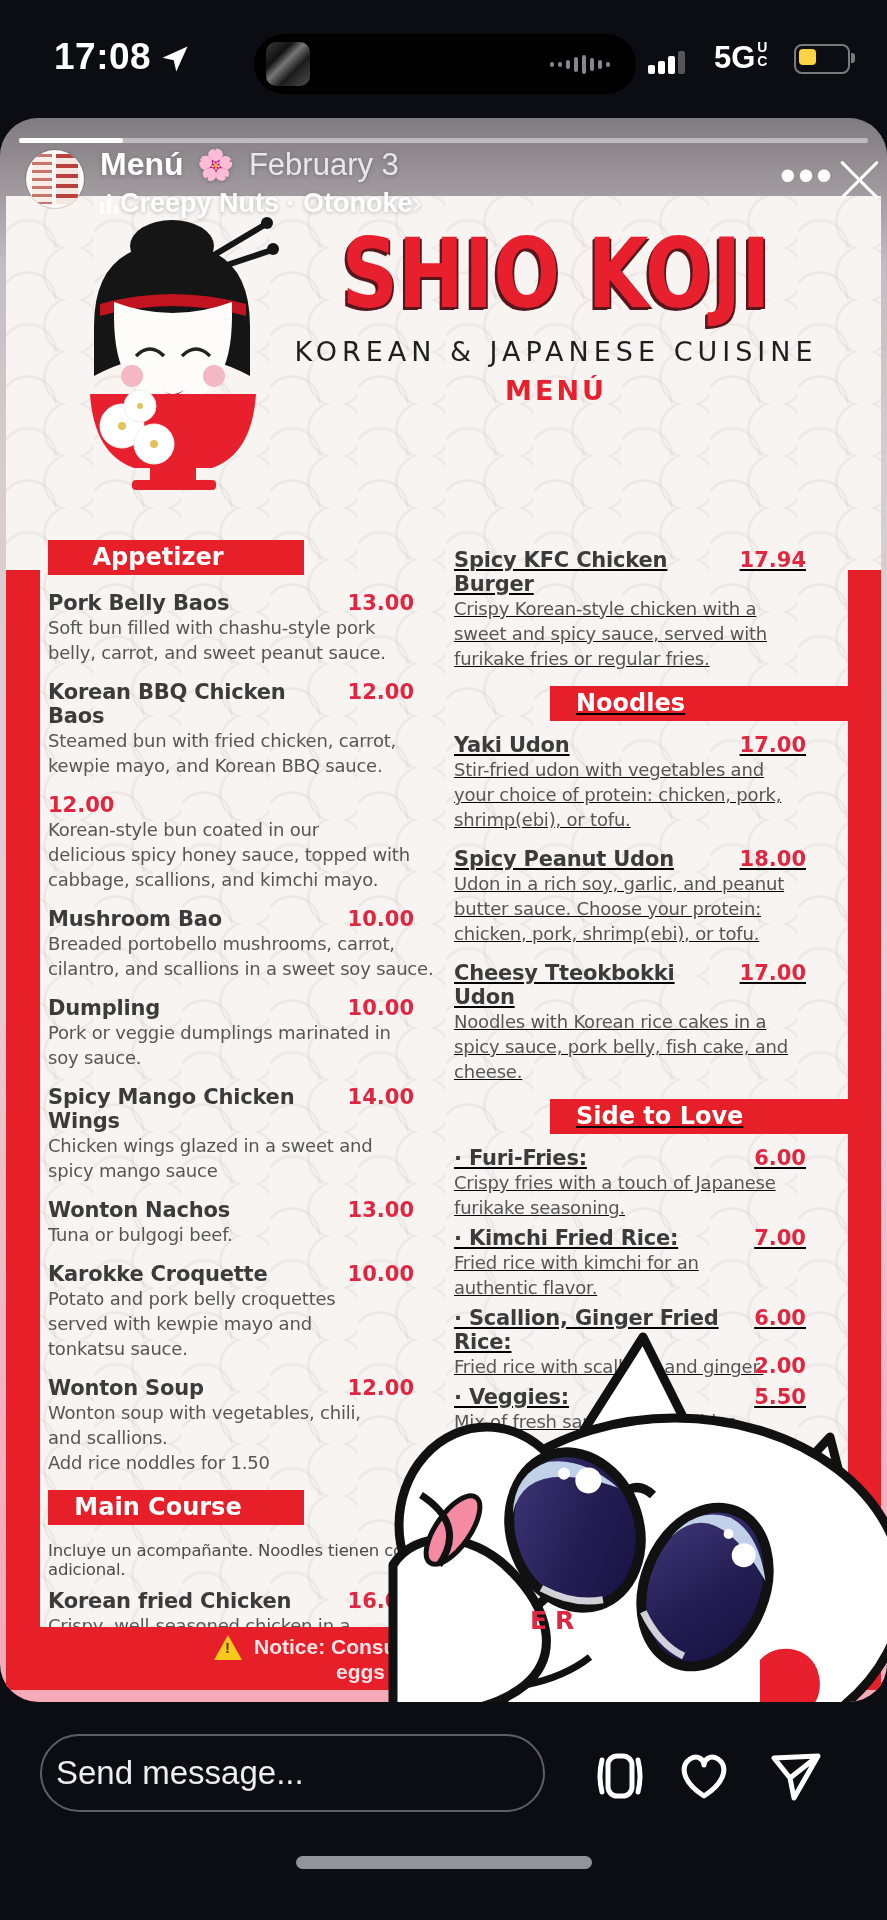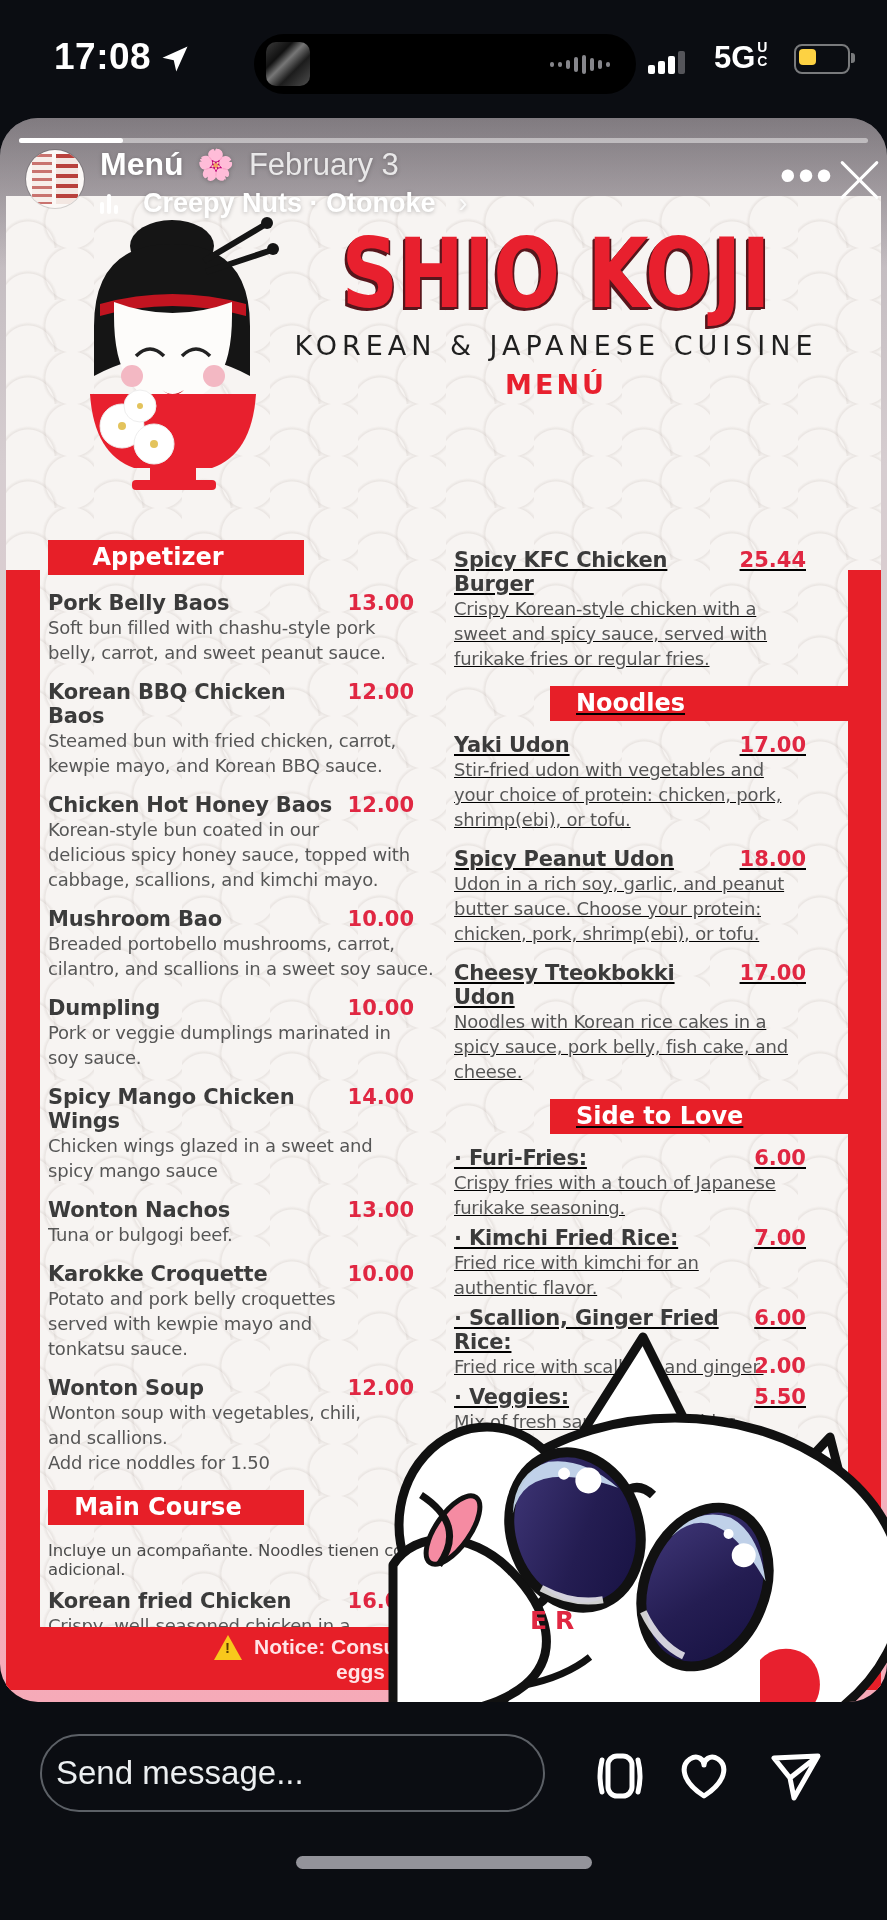--- a/index.html
+++ b/index.html
@@ -37,21 +37,21 @@
           box-shadow:0 0 0 1px rgba(0,0,0,.15);}
   .avatar .a1{position:absolute;left:6px;top:4px;width:20px;height:50px;
       background:repeating-linear-gradient(180deg,#c9736f 0 3px,#f7eeea 3px 8px);}
   .avatar .a2{position:absolute;left:30px;top:4px;width:22px;height:50px;
       background:repeating-linear-gradient(180deg,#b9413c 0 4px,#f3e7e2 4px 10px);}
   .hrow1{position:absolute;left:100px;top:0px;display:flex;align-items:center;gap:14px;
          color:#fff;text-shadow:0 1px 4px rgba(0,0,0,.25);}
   .hname{font-size:32px;font-weight:bold;}
   .hflower{font-size:30px;}
   .hdate{font-size:31px;color:rgba(255,255,255,.82);}
-  .hrow2{position:absolute;left:100px;top:42px;display:flex;align-items:center;gap:23px;
+  .hrow2{position:absolute;left:100px;top:42px;display:flex;align-items:center;gap:0;
          color:#fff;text-shadow:0 1px 4px rgba(0,0,0,.25);}
   .eq{display:flex;align-items:flex-end;gap:3px;height:20px;margin-right:2px;}
   .eq i{display:block;width:4px;background:#fff;border-radius:2px;}
   .hmusic{font-size:27px;font-weight:bold;}
   .hchev{font-size:27px;color:rgba(255,255,255,.85);}
   .more{position:absolute;left:772px;top:18px;width:70px;height:40px;color:#fff;font-size:46px;line-height:22px;
         letter-spacing:2px;text-align:center;}
   .closex{position:absolute;left:836px;top:10px;width:46px;height:46px;}
   .closex:before,.closex:after{content:"";position:absolute;left:22px;top:-2px;width:3px;height:52px;background:#fff;border-radius:2px;}
   .closex:before{transform:rotate(45deg);}
@@ -70,21 +70,21 @@
   .noticeband .nl2{position:absolute;left:330px;top:33px;color:#ffe3e6;font-size:21px;font-weight:bold;}
   .warn{position:absolute;left:208px;top:8px;width:28px;height:25px;background:#f8c81c;
         clip-path:polygon(50% 0,100% 100%,0 100%);}
   .warn span{position:absolute;left:11px;top:4px;font-size:15px;font-weight:bold;color:#5a3c00;}
 
   
   .brandwrap{position:absolute;left:250px;top:22px;width:600px;text-align:center;}
   .brand{color:#e8202e;font-family:"DejaVu Sans",sans-serif;font-weight:bold;font-size:96px;letter-spacing:0px;
          transform:scaleX(.82);transform-origin:center;white-space:nowrap;
          text-shadow:-3px 3px 0 #57161c,-2px 2px 0 #57161c,2px 2px 0 #57161c;}
-  .cuisine{margin-top:0;color:#1f1f1f;font-size:27px;letter-spacing:5px;font-family:"DejaVu Sans",sans-serif;text-align:center;}
+  .cuisine{margin-top:6px;color:#1f1f1f;font-size:27px;letter-spacing:5px;font-family:"DejaVu Sans",sans-serif;text-align:center;}
   .menulabel{margin-top:8px;color:#e8202e;font-size:27px;font-weight:bold;letter-spacing:3px;font-family:"DejaVu Sans",sans-serif;}
 
   
   .col{position:absolute;font-family:"DejaVu Sans",sans-serif;z-index:1;}
   .col-left{left:42px;top:344px;width:392px;height:1150px;overflow:hidden;}
   .col-right{left:448px;top:352px;width:405px;height:1142px;overflow:hidden;text-decoration:underline;}
   .band{height:35px;background:#e71f28;color:#fff;font-weight:bold;font-size:24px;line-height:35px;}
   .bandL{width:292px;margin-left:-36px;text-align:center;margin-bottom:16px;}
   .bandR{width:311px;margin-left:96px;padding-left:26px;box-sizing:border-box;text-align:left;margin:10px 0 12px 96px;}
   .mi{position:relative;width:100%;margin-bottom:15px;}
@@ -212,21 +212,20 @@
               </div>
               <div class="mi-descrow">
                 <span class="mi-desc">Steamed bun with fried chicken, carrot,
 kewpie mayo, and Korean BBQ sauce.</span>
                 <span class="mi-price mi-price2"></span>
               </div>
             </div>
 
             <div class="mi">
               <div class="mi-head">
-                <span class="mi-name">Chicken Hot Honey Baos</span>
                 <span class="mi-price">12.00</span>
               </div>
               <div class="mi-descrow">
                 <span class="mi-desc">Korean-style bun coated in our
 delicious spicy honey sauce, topped with
 cabbage, scallions, and kimchi mayo.</span>
                 <span class="mi-price mi-price2"></span>
               </div>
             </div>
 
@@ -329,21 +328,21 @@
 
           </div>
       </div>
 
       <div class="col col-right">
         <div>
 
             <div class="mi">
               <div class="mi-head">
                 <span class="mi-name">Spicy KFC Chicken Burger</span>
-                <span class="mi-price">25.44</span>
+                <span class="mi-price">17.94</span>
               </div>
               <div class="mi-descrow">
                 <span class="mi-desc">Crispy Korean-style chicken with a
 sweet and spicy sauce, served with
 furikake fries or regular fries.</span>
               </div>
             </div>
           </div>
         <div class="band bandR">Noodles</div>
         <div>

